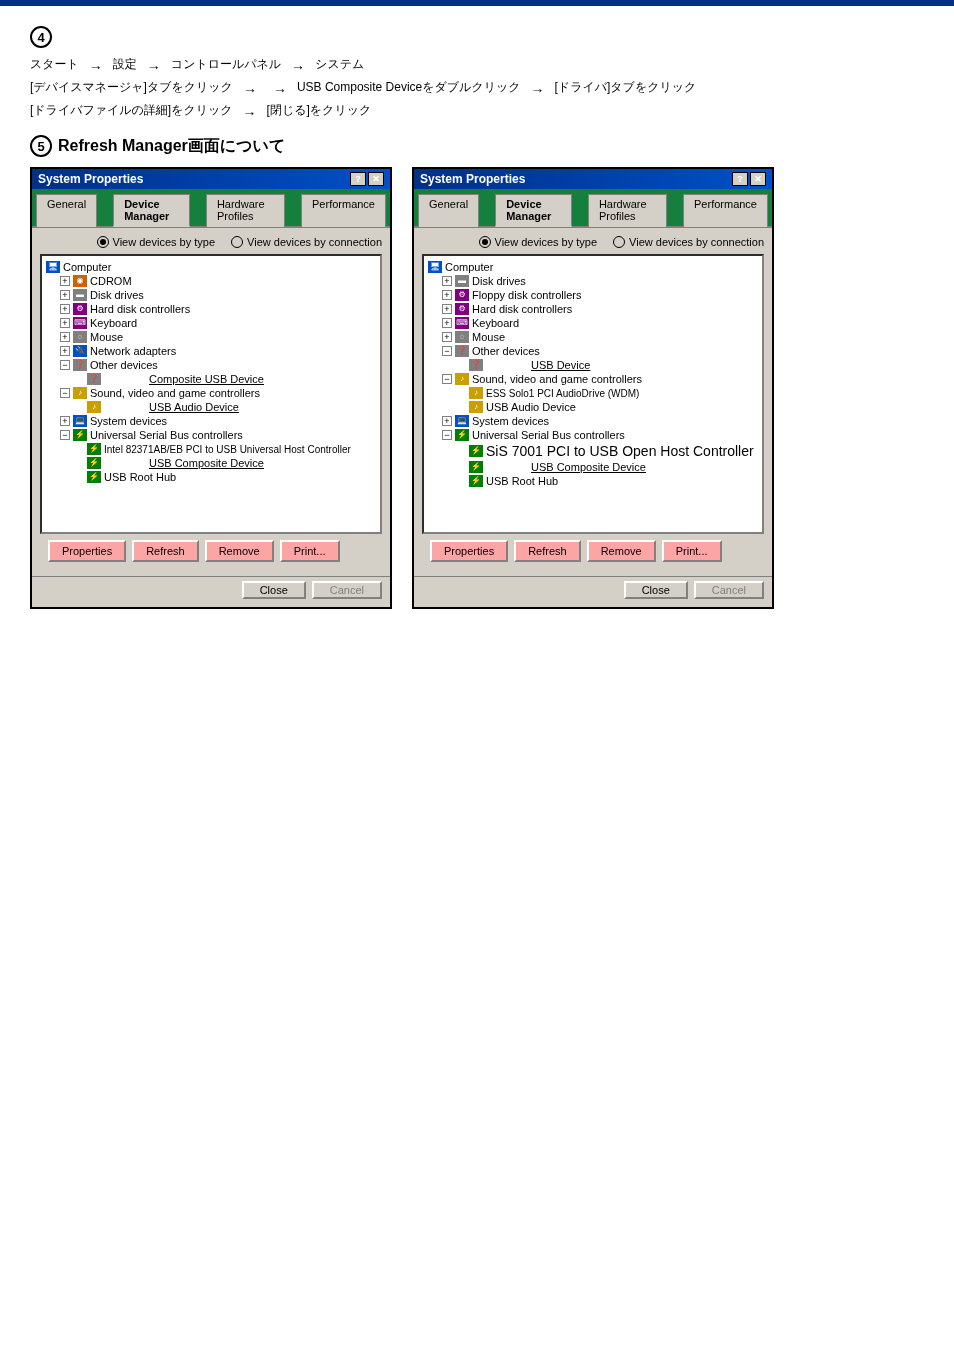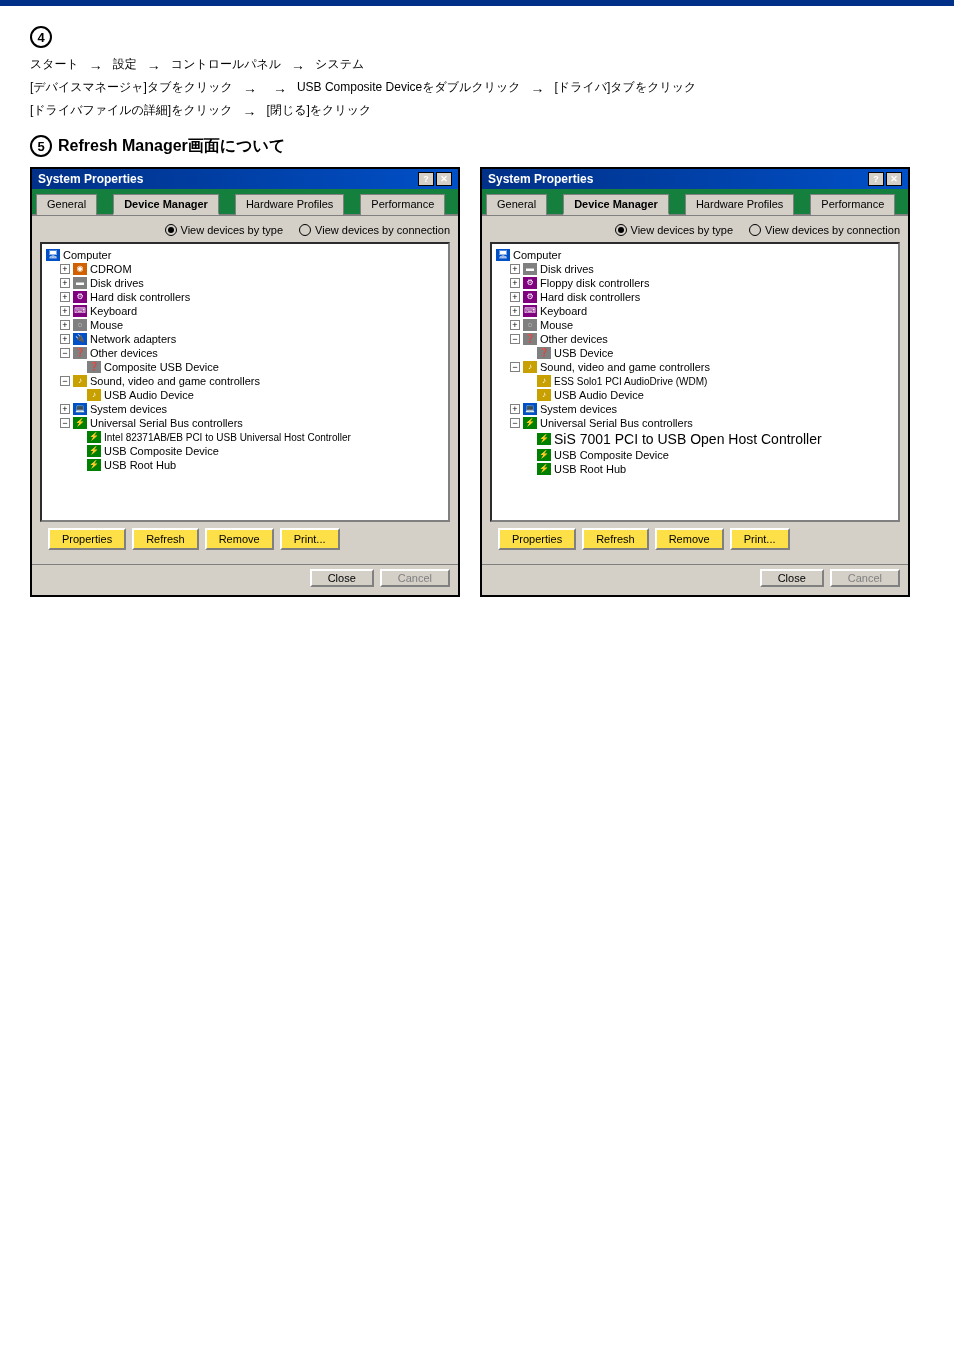--- a/index.html
+++ b/index.html
@@ -59,21 +59,21 @@
     
     .dialogs-row {
       display: flex;
       gap: 20px;
       margin-top: 10px;
     }
 
     .win-dialog {
       border: 2px solid #000;
       background: #d4d0c8;
-      width: 430px;
+      width: 362px;
       flex-shrink: 0;
     }
 
     .win-titlebar {
       background: linear-gradient(to right, #003087, #0050c8);
       color: #fff;
       padding: 3px 6px;
       display: flex;
       align-items: center;
       justify-content: space-between;
@@ -185,34 +185,36 @@
       margin-right: 3px;
       flex-shrink: 0;
     }
     .expand-box.minus::after { content: '−'; }
     .expand-box.plus::after { content: '+'; }
 
     .tree-label {
       font-size: 11px;
     }
     .tree-label.underlined {
+      text-decoration: underline;
+      margin-left: 45px;
     }
 
     
     .win-buttons {
       display: flex;
       gap: 6px;
       padding: 6px 8px;
     }
     .win-action-btn {
       padding: 3px 12px;
       border: 2px solid #808080;
       border-top-color: #fff;
       border-left-color: #fff;
-      background: #fde047;
+      background: #fca5a5;
       font-size: 11px;
       cursor: pointer;
       min-width: 60px;
     }
     .win-close-row {
       display: flex;
       justify-content: flex-end;
       gap: 6px;
       padding: 4px 8px 8px 8px;
       border-top: 1px solid #808080;

